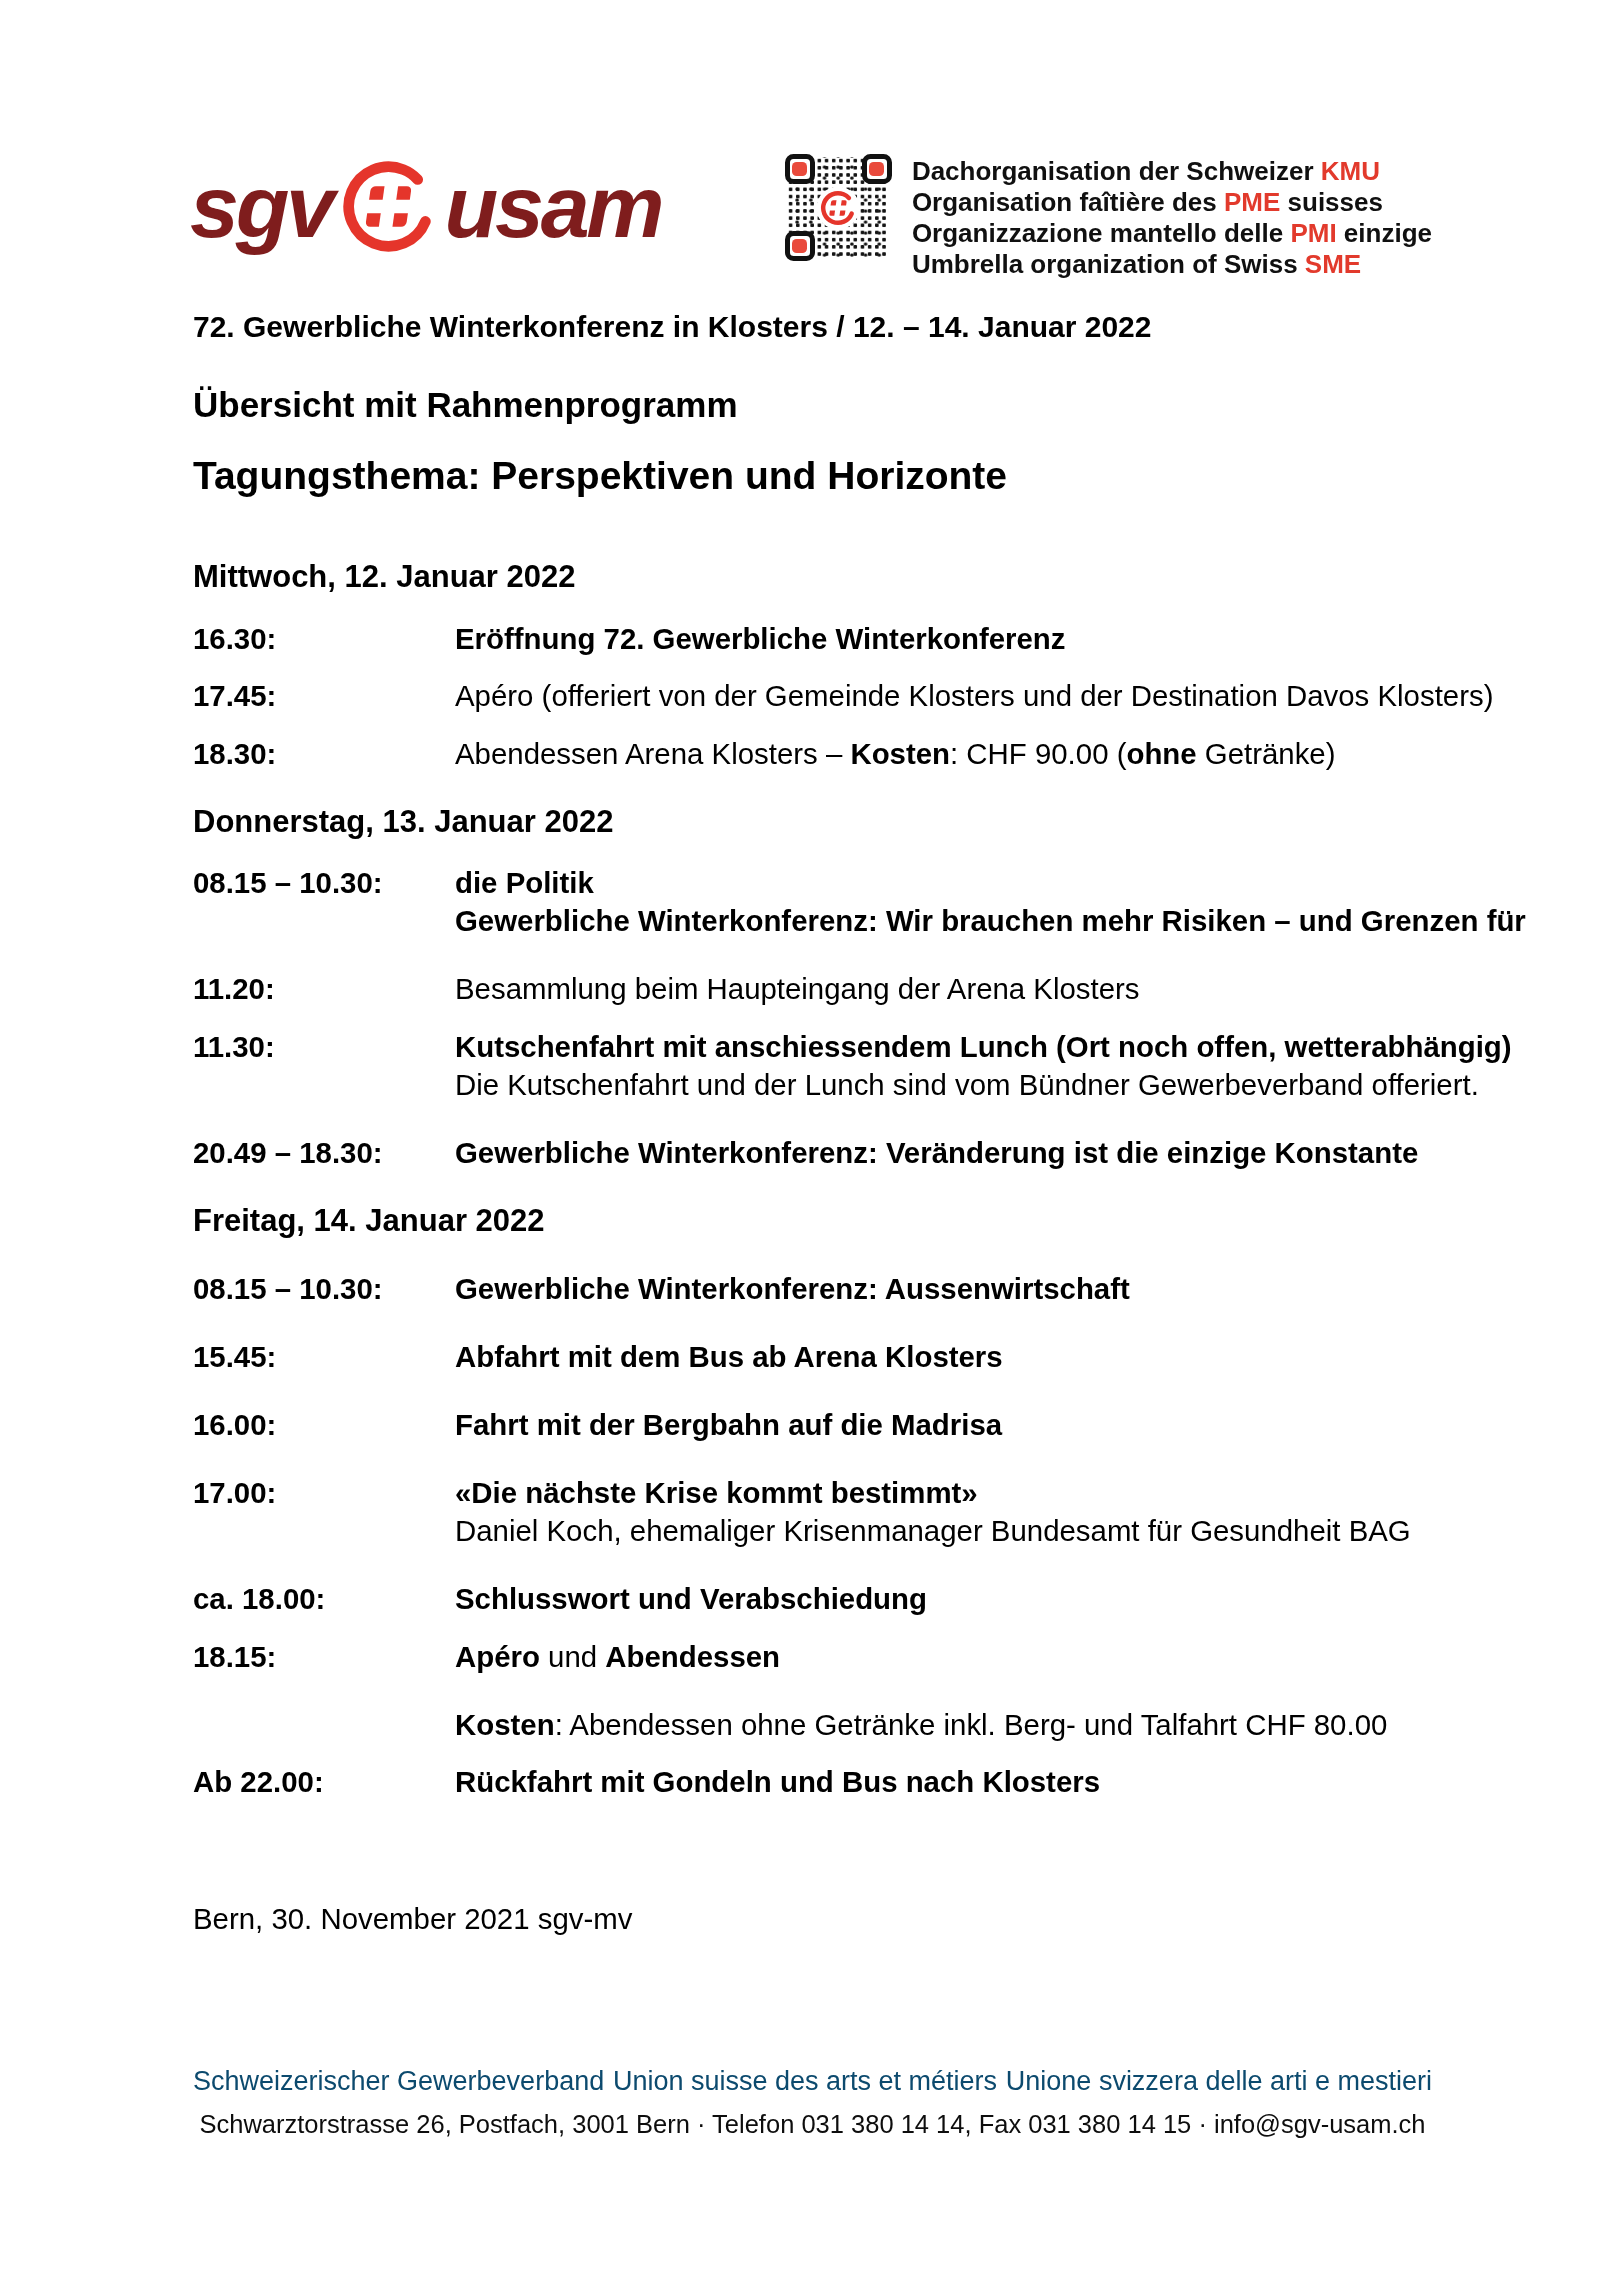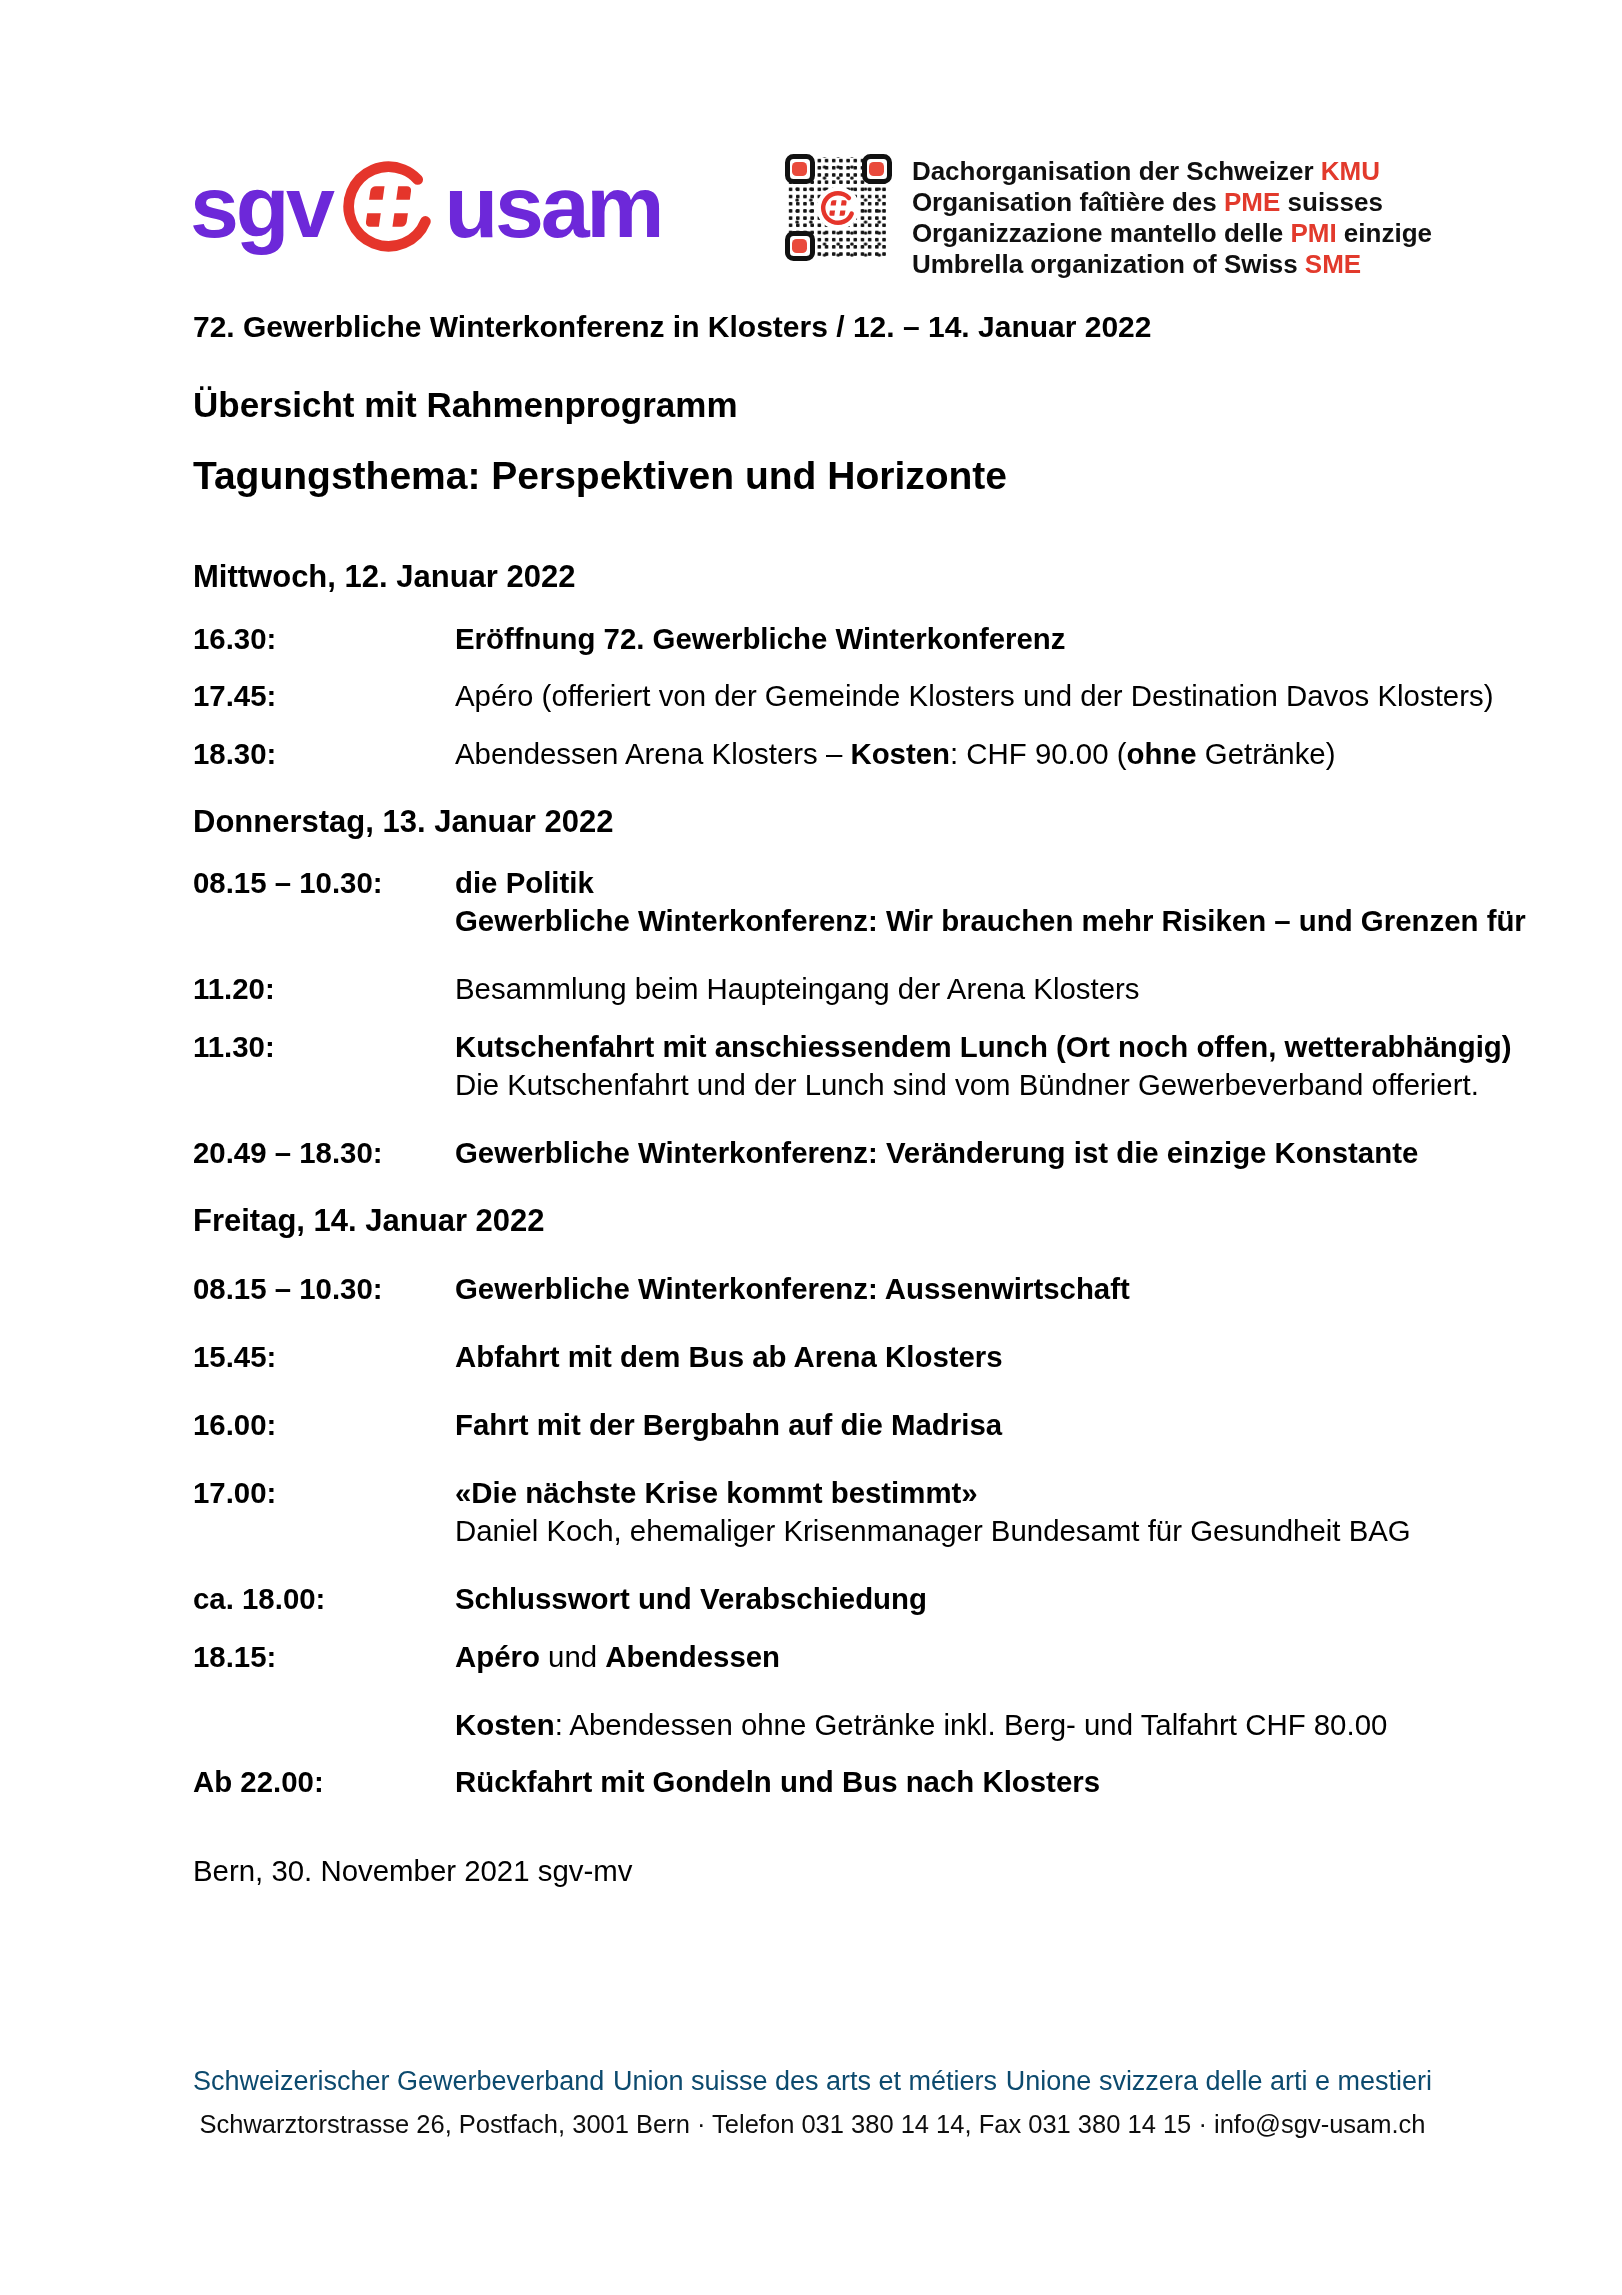--- a/index.html
+++ b/index.html
@@ -7,21 +7,21 @@
   body {
     width:1622px; height:2295px; position:relative; overflow:hidden;
     font-family:"Liberation Sans","DejaVu Sans",sans-serif; color:#000;
   }
   .b { font-weight:bold; }
 
   
   .header { position:absolute; top:154px; left:190px; right:190px; height:111px; }
   .logo { position:absolute; left:0; top:3.9px; display:flex; align-items:center; }
   .logo-txt {
-    font-size:88px; font-weight:bold; color:#6d28d9;
+    font-size:88px; font-weight:bold; font-style:italic; color:#7f1d1d;
     letter-spacing:-3.3px; line-height:98px;
   }
   .atcross { width:97px; height:97px; margin:0 7.9px; }
 
   .qr-block { position:absolute; right:0; top:0; display:flex; }
   .qr { width:107px; height:107px; position:relative; }
   .qr-dots {
     position:absolute; inset:2.6px;
     background-image:
       radial-gradient(circle, #151515 1.8px, transparent 2.2px),
@@ -52,21 +52,21 @@
   .day-section { margin-top:30px; }
   .day-section:first-of-type { margin-top:0; }
   .day-heading { font-size:31px; line-height:38px; font-weight:bold; margin-bottom:23.6px; }
 
   .row { display:flex; margin-bottom:19.6px; font-size:29.4px; line-height:38px;gap:30px; }
   .row.gap { margin-top:30px; }
   .row .time { flex:0 0 232px; font-weight:bold; white-space:nowrap; }
   .row .desc { flex:1; }
   .row .line { white-space:nowrap; }
 
-  .dateline { margin-top:51px; font-size:29.4px; line-height:37px; }
+  .dateline { margin-top:99px; font-size:29.4px; line-height:37px; }
 
   
   .footer { position:absolute; left:193px; right:190px; top:2065px; }
   .footer-orgs { display:flex; justify-content:space-between;
     color:#0c4a6e; font-size:27px; line-height:33px; }
   .footer-address { text-align:center; font-size:25.5px; line-height:30px; margin-top:10.5px; color:#0d0d0d; }
   .footer-links   { text-align:center; font-size:25.5px; line-height:30px; color:#0d0d0d; }
 </style>
 </head>
 <body>

